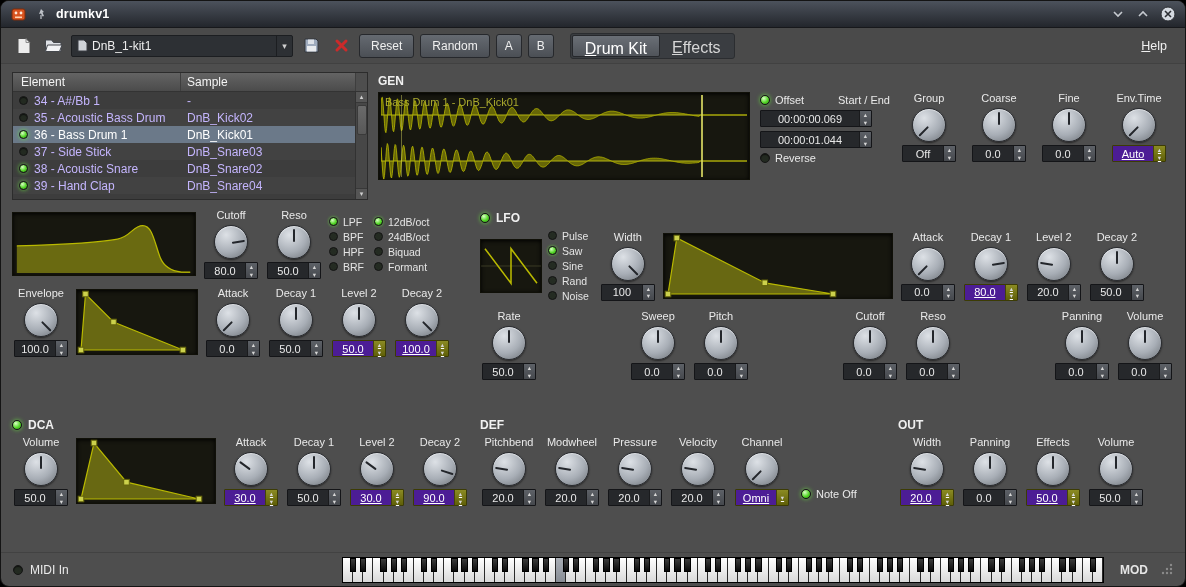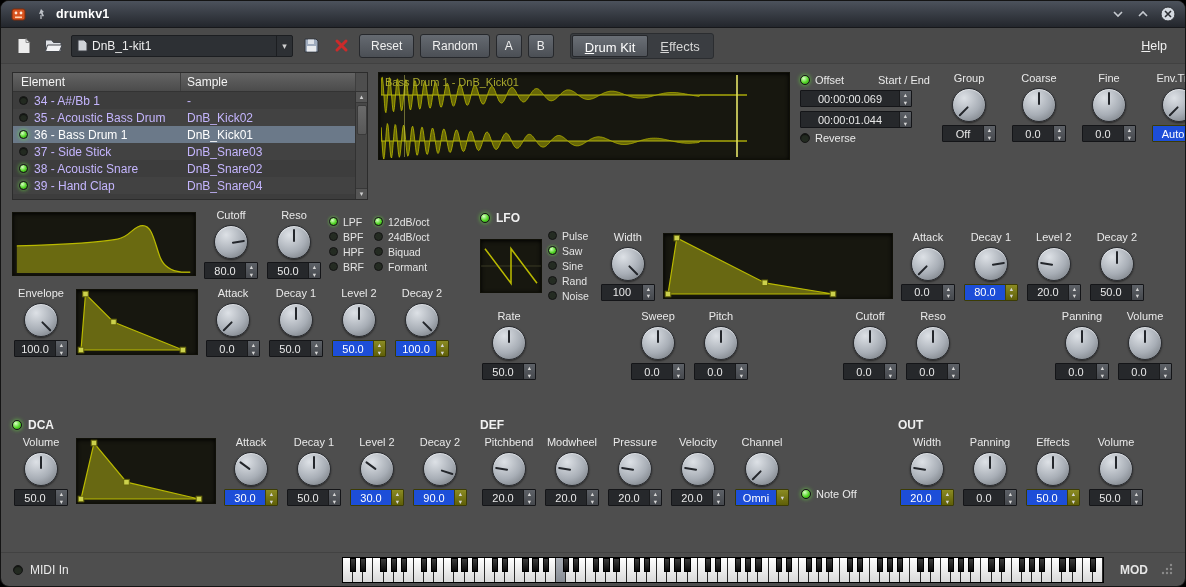--- a/index.html
+++ b/index.html
@@ -26,21 +26,21 @@
   .preset-combo .c-icon{margin:0 4px 0 5px;display:flex;}
   .preset-combo .c-val{flex:1;white-space:nowrap;overflow:hidden;}
   .c-arrow{width:16px;align-self:stretch;display:flex;align-items:center;justify-content:center;
     border-left:1px solid #1c1e21;color:#cfcfcf;font-size:9px;}
   .c-arrow::before{content:"▾";}
   .btn{background:linear-gradient(#656a71,#4b4f55); border:1px solid #26282c; border-radius:3px;
     color:#efefef; font-size:12px; padding:3px 11px; height:24px; line-height:16px;}
   .btn.small{padding:3px 8px;}
   .tabbar{display:flex; background:#3a3d41; border:1px solid #2b2d30; border-radius:3px;
     padding:1px; margin-left:10px; height:26px;}
-  .tab{display:inline-block; font-size:13px; padding:4px 12px; color:#d6d6d6; border-radius:2px;}
+  .tab{display:inline-block; font-size:16px; padding:4px 12px; color:#d6d6d6; border-radius:2px;}
   .tab::first-letter{text-decoration:underline;}
   .tab.active{background:linear-gradient(#6a6f76,#50545a); border:1px solid #26282c; color:#fff;}
   .help{margin-left:auto; font-size:12.5px; color:#f0f0f0; padding:3px 8px;}
   .help::first-letter{text-decoration:underline;}
   
   .main{flex:1; padding:8px 11px 2px 11px; display:flex; flex-direction:column; gap:9px;}
   .mrow{display:flex; gap:10px;}
   .sec-title{display:flex;align-items:center;gap:6px;font-size:12px;font-weight:bold;
     color:#f0f0f0;height:17px;margin-bottom:3px;}
   .led{width:10px;height:10px;border-radius:50%;background:#232a21;border:1px solid #151515;
@@ -84,33 +84,33 @@
     border:1px solid #2a2c30; box-shadow:0 1px 2px rgba(0,0,0,.55), inset 0 1px 1px rgba(255,255,255,.5);}
   .pointer{position:absolute;left:50%;top:3px;width:2px;height:13px;margin-left:-1px;
     background:#23262b;border-radius:1px;transform-origin:50% 14px;}
   .spin{width:54px;height:17px;display:flex;align-items:stretch;background:#26282b;
     border:1px solid #141518;border-radius:1px;font-size:11px;color:#e9e9e9;}
   .spin .spin-value{flex:1;display:flex;align-items:center;justify-content:center;white-space:nowrap;}
   .spin .spin-arrows{width:12px;display:flex;flex-direction:column;border-left:1px solid #1a1b1d;
     background:linear-gradient(#5d6167,#45484d);}
   .spin .spin-arrows i{flex:1;font-style:normal;font-size:6.5px;line-height:7px;color:#d6d6d6;
     display:flex;align-items:center;justify-content:center;}
-  .spin.hl{background:#1d4ed8;border-color:#3c3c04;color:#fff;}
+  .spin.hl{background:#4c1d95;border-color:#3c3c04;color:#fff;text-decoration:underline;}
   .spin.hl .spin-arrows{background:linear-gradient(#8b8b23,#5f5f08);border-left-color:#44440a;}
   .spin.time{width:112px;}
   
   .rgroup{display:flex; flex-direction:column; gap:2px;}
   .radio{display:flex; align-items:center; gap:5px; height:13px;}
   .rled{width:9px;height:9px;border-radius:50%;background:#242b22;border:1px solid #141414;flex:0 0 9px;}
   .rled.on{background:radial-gradient(circle at 35% 30%, #d9ffc4, #54d628 55%, #2c8c10);
     box-shadow:0 0 3px rgba(110,255,60,.7);}
   .rlabel{font-size:10.5px;color:#e4e4e4;white-space:nowrap;}
   
   .gen-content{display:flex; gap:10px; align-items:flex-start;}
-  .wavewrap{width:412px; height:88px;}
+  .wavewrap{width:372px; height:88px;}
   .wave-label{position:absolute; left:6px; top:3px; font-size:11px; color:#a9a92e; z-index:3;}
   .wave-marker{position:absolute; top:2px; bottom:2px; width:2px; background:#d8d862; opacity:.85; z-index:2;}
   .wave-marker.start{opacity:.45; width:1px;}
   .offset-panel{width:130px; display:flex; flex-direction:column; gap:4px; padding-top:2px;}
   .op-row{display:flex; align-items:center; gap:5px; font-size:11px; color:#e9e9e9;}
   .op-row .gap{flex:1;}
   .sec-row{display:flex; gap:6px; align-items:center; margin-bottom:8px;}
   
   .statusbar{margin-top:auto; flex:0 0 34px; display:flex; align-items:center;
     padding:0 12px; gap:8px; border-top:1px solid #424242;}
@@ -255,20 +255,23 @@
             </div>
           <div class="escroll">
             <span class="sc-arrow up"></span>
             <span class="sc-thumb"></span>
             <span class="sc-arrow dn"></span>
           </div>
         </div>
       </div>
 
       <div class="section" style="flex:1;">
+        <div class="sec-title">
+            <span>GEN</span>
+          </div>
         <div class="gen-content">
           <div class="display wavewrap" id="waveDisplay">
             <span class="wave-label">Bass Drum 1 - DnB_Kick01</span>
             <span class="wave-marker start" id="mStart" style="left: 6%;"></span>
             <span class="wave-marker" id="mEnd" style="left: 87%;"></span>
             <div id="waveChans" style="position:absolute;inset:2px;display:flex;flex-direction:column;gap:2px;">
                 <div style="flex: 1 1 0%; position: relative;"><svg width="366" height="40">
                     <line x1="0" y1="20" x2="366" y2="20" stroke="#4a4a2e" stroke-width="1"></line>
                     <path d="M0,20 L0.0,9.3 L0.7,2.7 L1.4,2.3 L2.1,8.3 L2.8,18.3 L3.5,28.8 L4.2,36.0 L4.9,37.7 L5.6,33.4 L6.3,24.7 L7.0,14.5 L7.7,6.3 L8.4,2.6 L9.2,4.6 L9.9,11.4 L10.6,20.8 L11.3,29.8 L12.0,35.7 L12.7,36.7 L13.4,32.7 L14.1,25.0 L14.8,15.9 L15.5,8.1 L16.2,3.9 L16.9,4.3 L17.6,9.1 L18.3,16.9 L19.0,25.4 L19.7,32.3 L20.4,35.8 L21.1,35.1 L21.8,30.3 L22.5,23.0 L23.2,14.9 L23.9,8.3 L24.6,4.8 L25.3,5.0 L26.0,9.0 L26.7,15.6 L27.4,23.2 L28.2,29.9 L28.9,34.1 L29.6,35.0 L30.3,32.4 L31.0,27.1 L31.7,20.2 L32.4,13.3 L33.1,8.1 L33.8,5.5 L34.5,6.1 L35.2,9.7 L35.9,15.3 L36.6,21.9 L37.3,28.0 L38.0,32.4 L38.7,34.2 L39.4,33.1 L40.1,29.5 L40.8,24.1 L41.5,17.9 L42.2,12.3 L42.9,8.2 L43.6,6.3 L44.3,7.0 L45.0,10.1 L45.8,14.9 L46.5,20.5 L47.2,25.9 L47.9,30.3 L48.6,32.8 L49.3,33.1 L50.0,31.2 L50.7,27.4 L51.4,22.5 L52.1,17.3 L52.8,12.6 L53.5,9.1 L54.2,7.4 L54.9,7.6 L55.6,9.8 L56.3,13.4 L57.0,18.0 L57.7,22.8 L58.4,27.1 L59.1,30.4 L59.8,32.1 L60.5,32.0 L61.2,30.3 L61.9,27.2 L62.6,23.2 L63.3,18.8 L64.0,14.6 L64.8,11.2 L65.5,9.0 L66.2,8.2 L66.9,9.0 L67.6,11.1 L68.3,14.2 L69.0,18.0 L69.7,22.1 L70.4,25.7 L71.1,28.7 L71.8,30.6 L72.5,31.3 L73.2,30.6 L73.9,28.8 L74.6,26.1 L75.3,22.7 L76.0,19.0 L76.7,15.6 L77.4,12.6 L78.1,10.5 L78.8,9.4 L79.5,9.4 L80.2,10.4 L80.9,12.4 L81.6,15.1 L82.4,18.2 L83.1,21.5 L83.8,24.5 L84.5,27.1 L85.2,29.0 L85.9,30.1 L86.6,30.2 L87.3,29.4 L88.0,27.8 L88.7,25.6 L89.4,22.9 L90.1,20.0 L90.8,17.1 L91.5,14.6 L92.2,12.5 L92.9,11.0 L93.6,10.3 L94.3,10.4 L95.0,11.2 L95.7,12.6 L96.4,14.6 L97.1,17.0 L97.8,19.5 L98.5,22.1 L99.2,24.4 L99.9,26.4 L100.7,27.9 L101.4,28.9 L102.1,29.2 L102.8,28.9 L103.5,28.0 L104.2,26.6 L104.9,24.8 L105.6,22.7 L106.3,20.5 L107.0,18.2 L107.7,16.2 L108.4,14.4 L109.1,12.9 L109.8,11.9 L110.5,11.4 L111.2,11.4 L111.9,11.9 L112.6,12.8 L113.3,14.1 L114.0,15.8 L114.7,17.6 L115.4,19.5 L116.1,21.4 L116.8,23.3 L117.5,24.9 L118.2,26.2 L119.0,27.2 L119.7,27.9 L120.4,28.1 L121.1,28.0 L121.8,27.4 L122.5,26.6 L123.2,25.4 L123.9,24.0 L124.6,22.4 L125.3,20.8 L126.0,19.1 L126.7,17.6 L127.4,16.1 L128.1,14.8 L128.8,13.8 L129.5,13.1 L130.2,12.6 L130.9,12.4 L131.6,12.6 L132.3,13.0 L133.0,13.7 L133.7,14.7 L134.4,15.8 L135.1,17.0 L135.8,18.4 L136.5,19.8 L137.3,21.1 L138.0,22.5 L138.7,23.7 L139.4,24.7 L140.1,25.6 L140.8,26.3 L141.5,26.7 L142.2,27.0 L142.9,27.0 L143.6,26.7 L144.3,26.3 L145.0,25.7 L145.7,24.9 L146.4,24.0 L147.1,22.9 L147.8,21.8 L148.5,20.7 L149.2,19.6 L149.9,18.5 L150.6,17.4 L151.3,16.5 L152.0,15.6 L152.7,14.9 L153.4,14.3 L154.1,13.9 L154.8,13.7 L155.5,13.6 L156.3,13.7 L157.0,13.9 L157.7,14.3 L158.4,14.8 L159.1,15.5 L159.8,16.2 L160.5,17.0 L161.2,17.9 L161.9,18.8 L162.6,19.7 L163.3,20.6 L164.0,21.5 L164.7,22.3 L165.4,23.1 L166.1,23.8 L166.8,24.4 L167.5,24.9 L168.2,25.3 L168.9,25.6 L169.6,25.7 L170.3,25.8 L171.0,25.7 L171.7,25.5 L172.4,25.3 L173.1,24.9 L173.8,24.5 L174.6,23.9 L175.3,23.3 L176.0,22.7 L176.7,22.0 L177.4,21.3 L178.1,20.6 L178.8,19.9 L179.5,19.2 L180.2,18.5 L180.9,17.9 L181.6,17.3 L182.3,16.8 L183.0,16.3 L183.7,15.9 L184.4,15.5 L185.1,15.2 L185.8,15.0 L186.5,14.9 L187.2,14.9 L187.9,14.9 L188.6,15.0 L189.3,15.2 L190.0,15.4 L190.7,15.7 L191.4,16.0 L192.2,16.4 L192.9,16.9 L193.6,17.3 L194.3,17.8 L195.0,18.4 L195.7,18.9 L196.4,19.4 L197.1,20.0 L197.8,20.5 L198.5,21.0 L199.2,21.5 L199.9,22.0 L200.6,22.4 L201.3,22.8 L202.0,23.2 L202.7,23.5 L203.4,23.8 L204.1,24.0 L204.8,24.2 L205.5,24.3 L206.2,24.4 L206.9,24.5 L207.6,24.5 L208.3,24.4 L209.0,24.3 L209.7,24.2 L210.4,24.0 L211.2,23.8 L211.9,23.6 L212.6,23.3 L213.3,23.0 L214.0,22.7 L214.7,22.3 L215.4,22.0 L216.1,21.6 L216.8,21.2 L217.5,20.8 L218.2,20.4 L218.9,20.0 L219.6,19.6 L220.3,19.3 L221.0,18.9 L221.7,18.6 L222.4,18.2 L223.1,17.9 L223.8,17.6 L224.5,17.4 L225.2,17.1 L225.9,16.9 L226.6,16.7 L227.3,16.6 L228.0,16.4 L228.8,16.3 L229.5,16.2 L230.2,16.2 L230.9,16.2 L231.6,16.2 L232.3,16.2 L233.0,16.3 L233.7,16.4 L234.4,16.5 L235.1,16.7 L235.8,16.8 L236.5,17.0 L237.2,17.2 L237.9,17.4 L238.6,17.6 L239.3,17.9 L240.0,18.1 L240.7,18.4 L241.4,18.6 L242.1,18.9 L242.8,19.2 L243.5,19.5 L244.2,19.7 L244.9,20.0 L245.6,20.3 L246.3,20.5 L247.1,20.8 L247.8,21.1 L248.5,21.3 L249.2,21.5 L249.9,21.7 L250.6,21.9 L251.3,22.1 L252.0,22.3 L252.7,22.5 L253.4,22.6 L254.1,22.7 L254.8,22.8 L255.5,22.9 L256.2,23.0 L256.9,23.1 L257.6,23.1 L258.3,23.1 L259.0,23.1 L259.7,23.1 L260.4,23.1 L261.1,23.1 L261.8,23.0 L262.5,22.9 L263.2,22.9 L263.9,22.8 L264.6,22.6 L265.3,22.5 L266.1,22.4 L266.8,22.2 L267.5,22.1 L268.2,21.9 L268.9,21.8 L269.6,21.6 L270.3,21.4 L271.0,21.2 L271.7,21.0 L272.4,20.8 L273.1,20.6 L273.8,20.4 L274.5,20.3 L275.2,20.1 L275.9,19.9 L276.6,19.7 L277.3,19.5 L278.0,19.3 L278.7,19.1 L279.4,19.0 L280.1,18.8 L280.8,18.7 L281.5,18.5 L282.2,18.4 L282.9,18.2 L283.7,18.1 L284.4,18.0 L285.1,17.9 L285.8,17.8 L286.5,17.7 L287.2,17.7 L287.9,17.6 L288.6,17.6 L289.3,17.5 L290.0,17.5 L290.7,17.5 L291.4,17.5 L292.1,17.5 L292.8,17.5 L293.5,17.5 L294.2,17.6 L294.9,17.6 L295.6,17.7 L296.3,17.7 L297.0,17.8 L297.7,17.9 L298.4,18.0 L299.1,18.1 L299.8,18.2 L300.5,18.3 L301.2,18.4 L301.9,18.5 L302.7,18.6 L303.4,18.7 L304.1,18.9 L304.8,19.0 L305.5,19.1 L306.2,19.3 L306.9,19.4 L307.6,19.6 L308.3,19.7 L309.0,19.8 L309.7,20.0 L310.4,20.1 L311.1,20.3 L311.8,20.4 L312.5,20.5 L313.2,20.7 L313.9,20.8 L314.6,20.9 L315.3,21.0 L316.0,21.1 L316.7,21.2 L317.4,21.3 L318.1,21.4 L318.8,20.0 L319.5,20.0 L320.3,20.0 L321.0,20.0 L321.7,20.0 L322.4,20.0 L323.1,20.0 L323.8,20.0 L324.5,20.0 L325.2,20.0 L325.9,20.0 L326.6,20.0 L327.3,20.0 L328.0,20.0 L328.7,20.0 L329.4,20.0 L330.1,20.0 L330.8,20.0 L331.5,20.0 L332.2,20.0 L332.9,20.0 L333.6,20.0 L334.3,20.0 L335.0,20.0 L335.7,20.0 L336.4,20.0 L337.1,20.0 L337.8,20.0 L338.6,20.0 L339.3,20.0 L340.0,20.0 L340.7,20.0 L341.4,20.0 L342.1,20.0 L342.8,20.0 L343.5,20.0 L344.2,20.0 L344.9,20.0 L345.6,20.0 L346.3,20.0 L347.0,20.0 L347.7,20.0 L348.4,20.0 L349.1,20.0 L349.8,20.0 L350.5,20.0 L351.2,20.0 L351.9,20.0 L352.6,20.0 L353.3,20.0 L354.0,20.0 L354.7,20.0 L355.4,20.0 L356.1,20.0 L356.8,20.0 L357.6,20.0 L358.3,20.0 L359.0,20.0 L359.7,20.0 L360.4,20.0 L361.1,20.0 L361.8,20.0 L362.5,20.0 L363.2,20.0 L363.9,20.0 L364.6,20.0 L365.3,20.0 L366.0,20.0 L366,20 Z" fill="rgba(182,182,0,0.5)" stroke="#b9b900" stroke-width="0.8"></path>
                   </svg></div>

